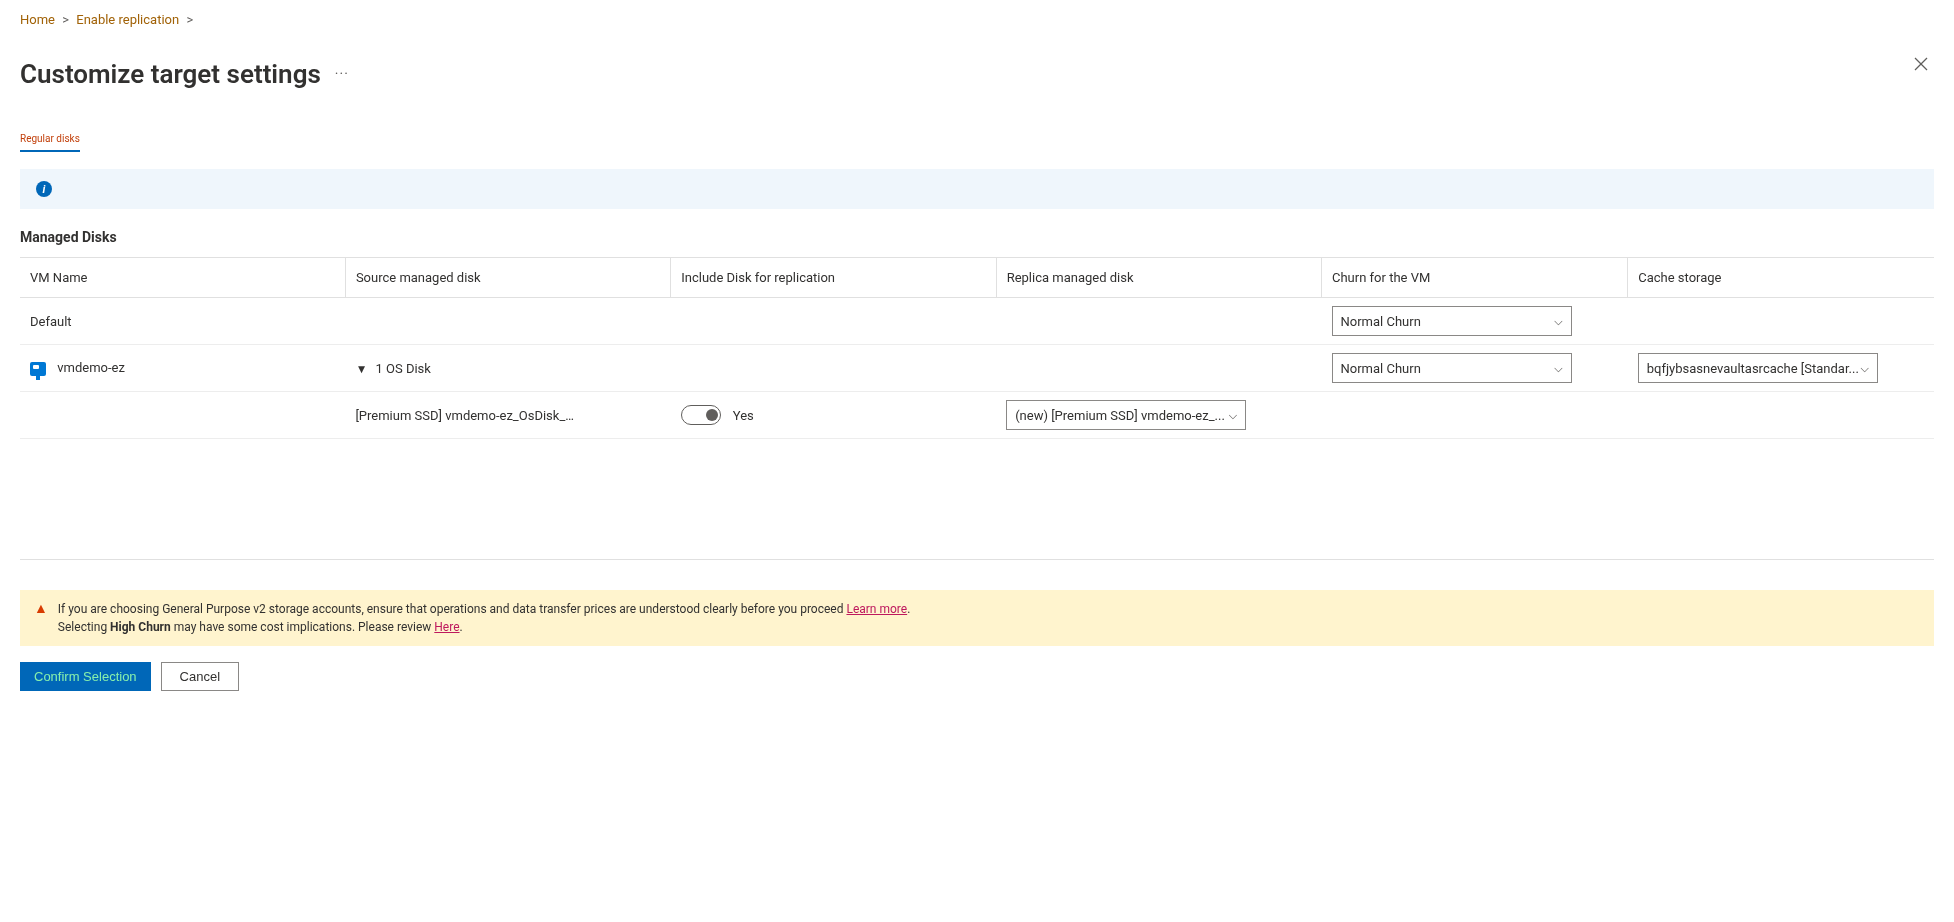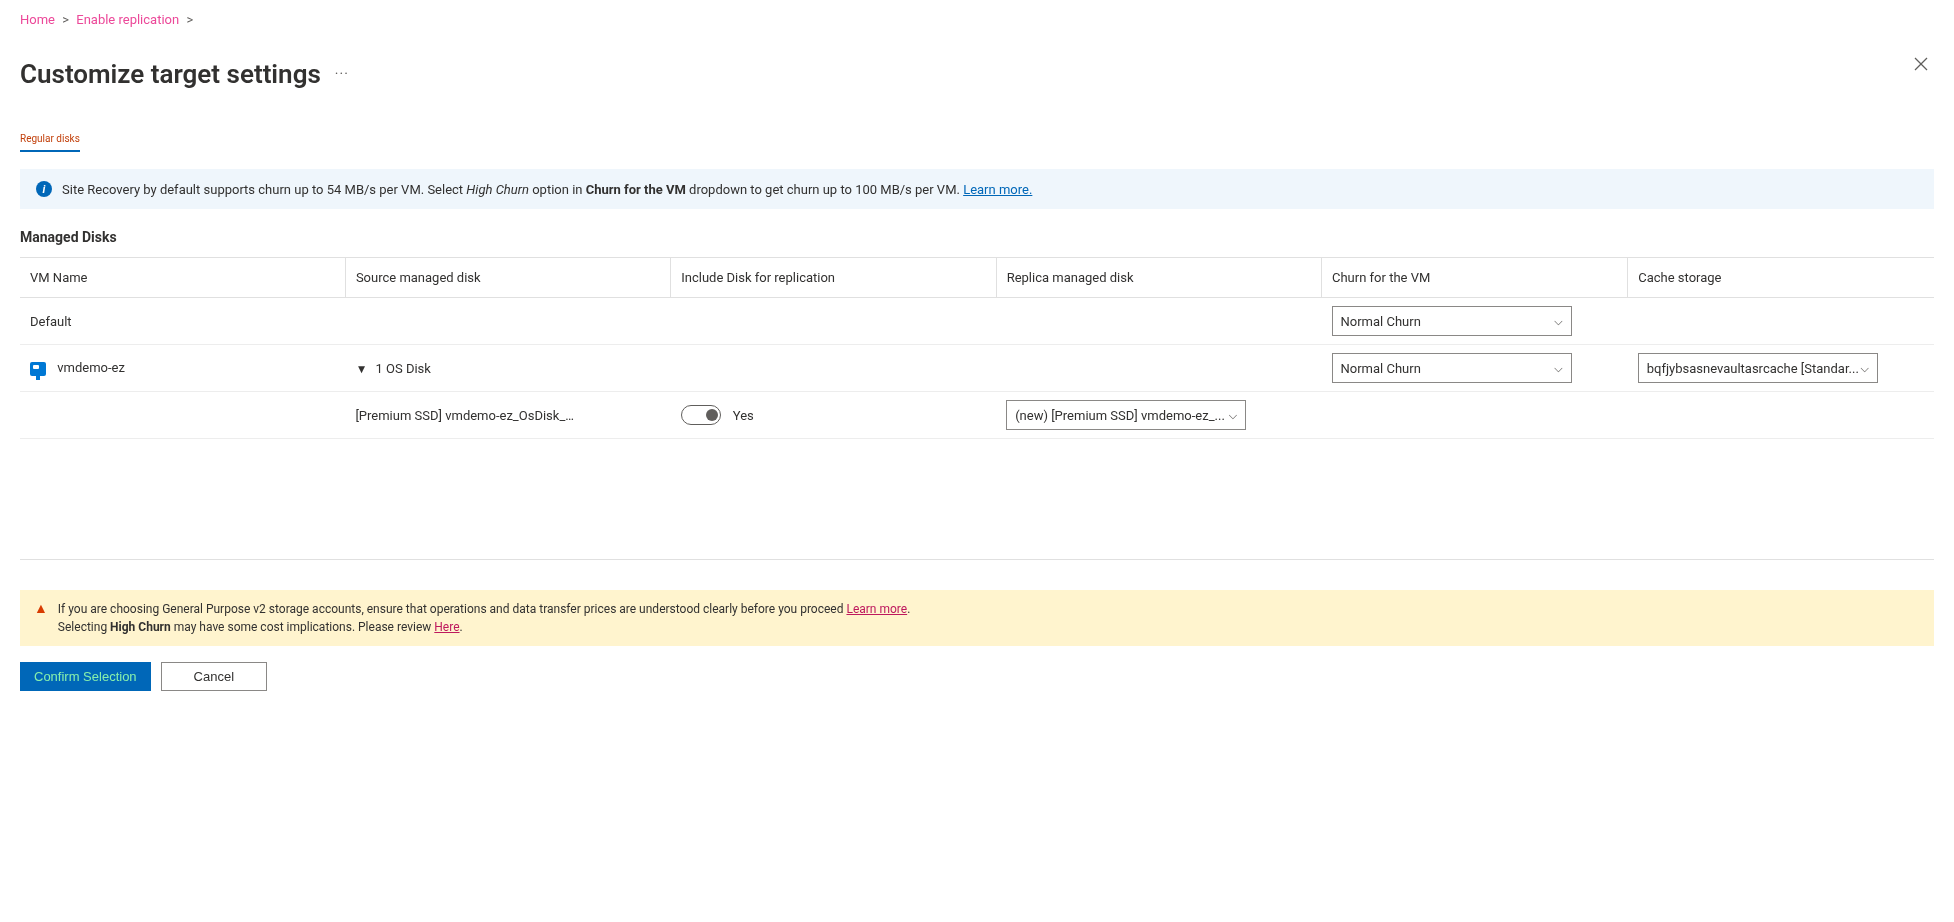--- a/index.html
+++ b/index.html
@@ -4,21 +4,21 @@
 <style>
 * { box-sizing: border-box; margin: 0; padding: 0; }
 body {
   font-family: "Segoe UI", -apple-system, BlinkMacSystemFont, Roboto, Arial, sans-serif;
   font-size: 13px;
   color: #323130;
   background: #fff;
 }
 .page { padding: 10px 20px 20px 20px; }
 .breadcrumb { font-size: 13px; padding: 2px 0 8px 0; }
-.breadcrumb a { color: #ec4899; text-decoration: none; text-align: right; }
+.breadcrumb a { color: #a16207; text-decoration: none; text-align: right; }
 .breadcrumb .sep { color: #605e5c; padding: 0 4px; }
 .titlebar { display: flex; align-items: center; justify-content: space-between; padding: 4px 0 18px 0;}
 .title-wrap { display: flex; align-items: center; gap: 14px; margin-top: 20px; }
 .page-title { font-size: 26px; font-weight: 600; }
 .ellipsis-icon { color: #605e5c; font-size: 14px; letter-spacing: 1px; }
 .close-btn { font-size: 18px; color: #605e5c; cursor: pointer; padding: 6px; }
 .tabs { margin-top: 20px; border-bottom: 1px solid transparent; }
 .tab { display: inline-block; padding: 6px 0; font-size: 10px; color: #c2410c; border-bottom: 2px solid #0067b8; }
 .info-banner {
   background: #eff6fc;
@@ -83,21 +83,21 @@
 .warn-icon { color: #d83b01; font-size: 14px; line-height: 1.2; }
 .warn-banner a { color: #be185d; text-decoration: underline; }
 .warn-banner p { line-height: 1.5; }
 .action-bar { margin-top: 16px; display: flex; gap: 10px; }
 .btn-primary {
   background: #0067b8; color: #86efac; border: none; padding: 7px 14px;
   font-size: 13px; cursor: pointer;
 }
 .btn-secondary {
   background: #fff; color: #323130; border: 1px solid #8a8886;
-  padding: 6px 32px; font-size: 13px; cursor: pointer;
+  padding: 6px 18px; font-size: 13px; cursor: pointer;
 }
 .col-vm { width: 17%; }
 .col-src { width: 17%; }
 .col-inc { width: 17%; }
 .col-rep { width: 17%; }
 .col-churn { width: 16%; }
 .col-cache { width: 16%; }
 </style>
 </head>
 <body>
@@ -123,23 +123,20 @@
         </svg>
     </span>
   </div>
 
   <div class="tabs">
     <span class="tab">Regular disks</span>
   </div>
 
   <div class="info-banner">
     <span class="info-icon">i</span>
-    <div>
-      <span>Site Recovery by default supports churn up to 54 MB/s per VM. Select </span><i>High Churn</i><span> option in </span><b>Churn for the VM</b><span> dropdown to get churn up to 100 MB/s per VM. </span><a href="#">Learn more.</a>
-    </div>
   </div>
 
   <div class="section-title">Managed Disks</div>
 
   <table class="table">
     <colgroup>
       <col class="col-vm">
         <col class="col-src">
         <col class="col-inc">
         <col class="col-rep">

